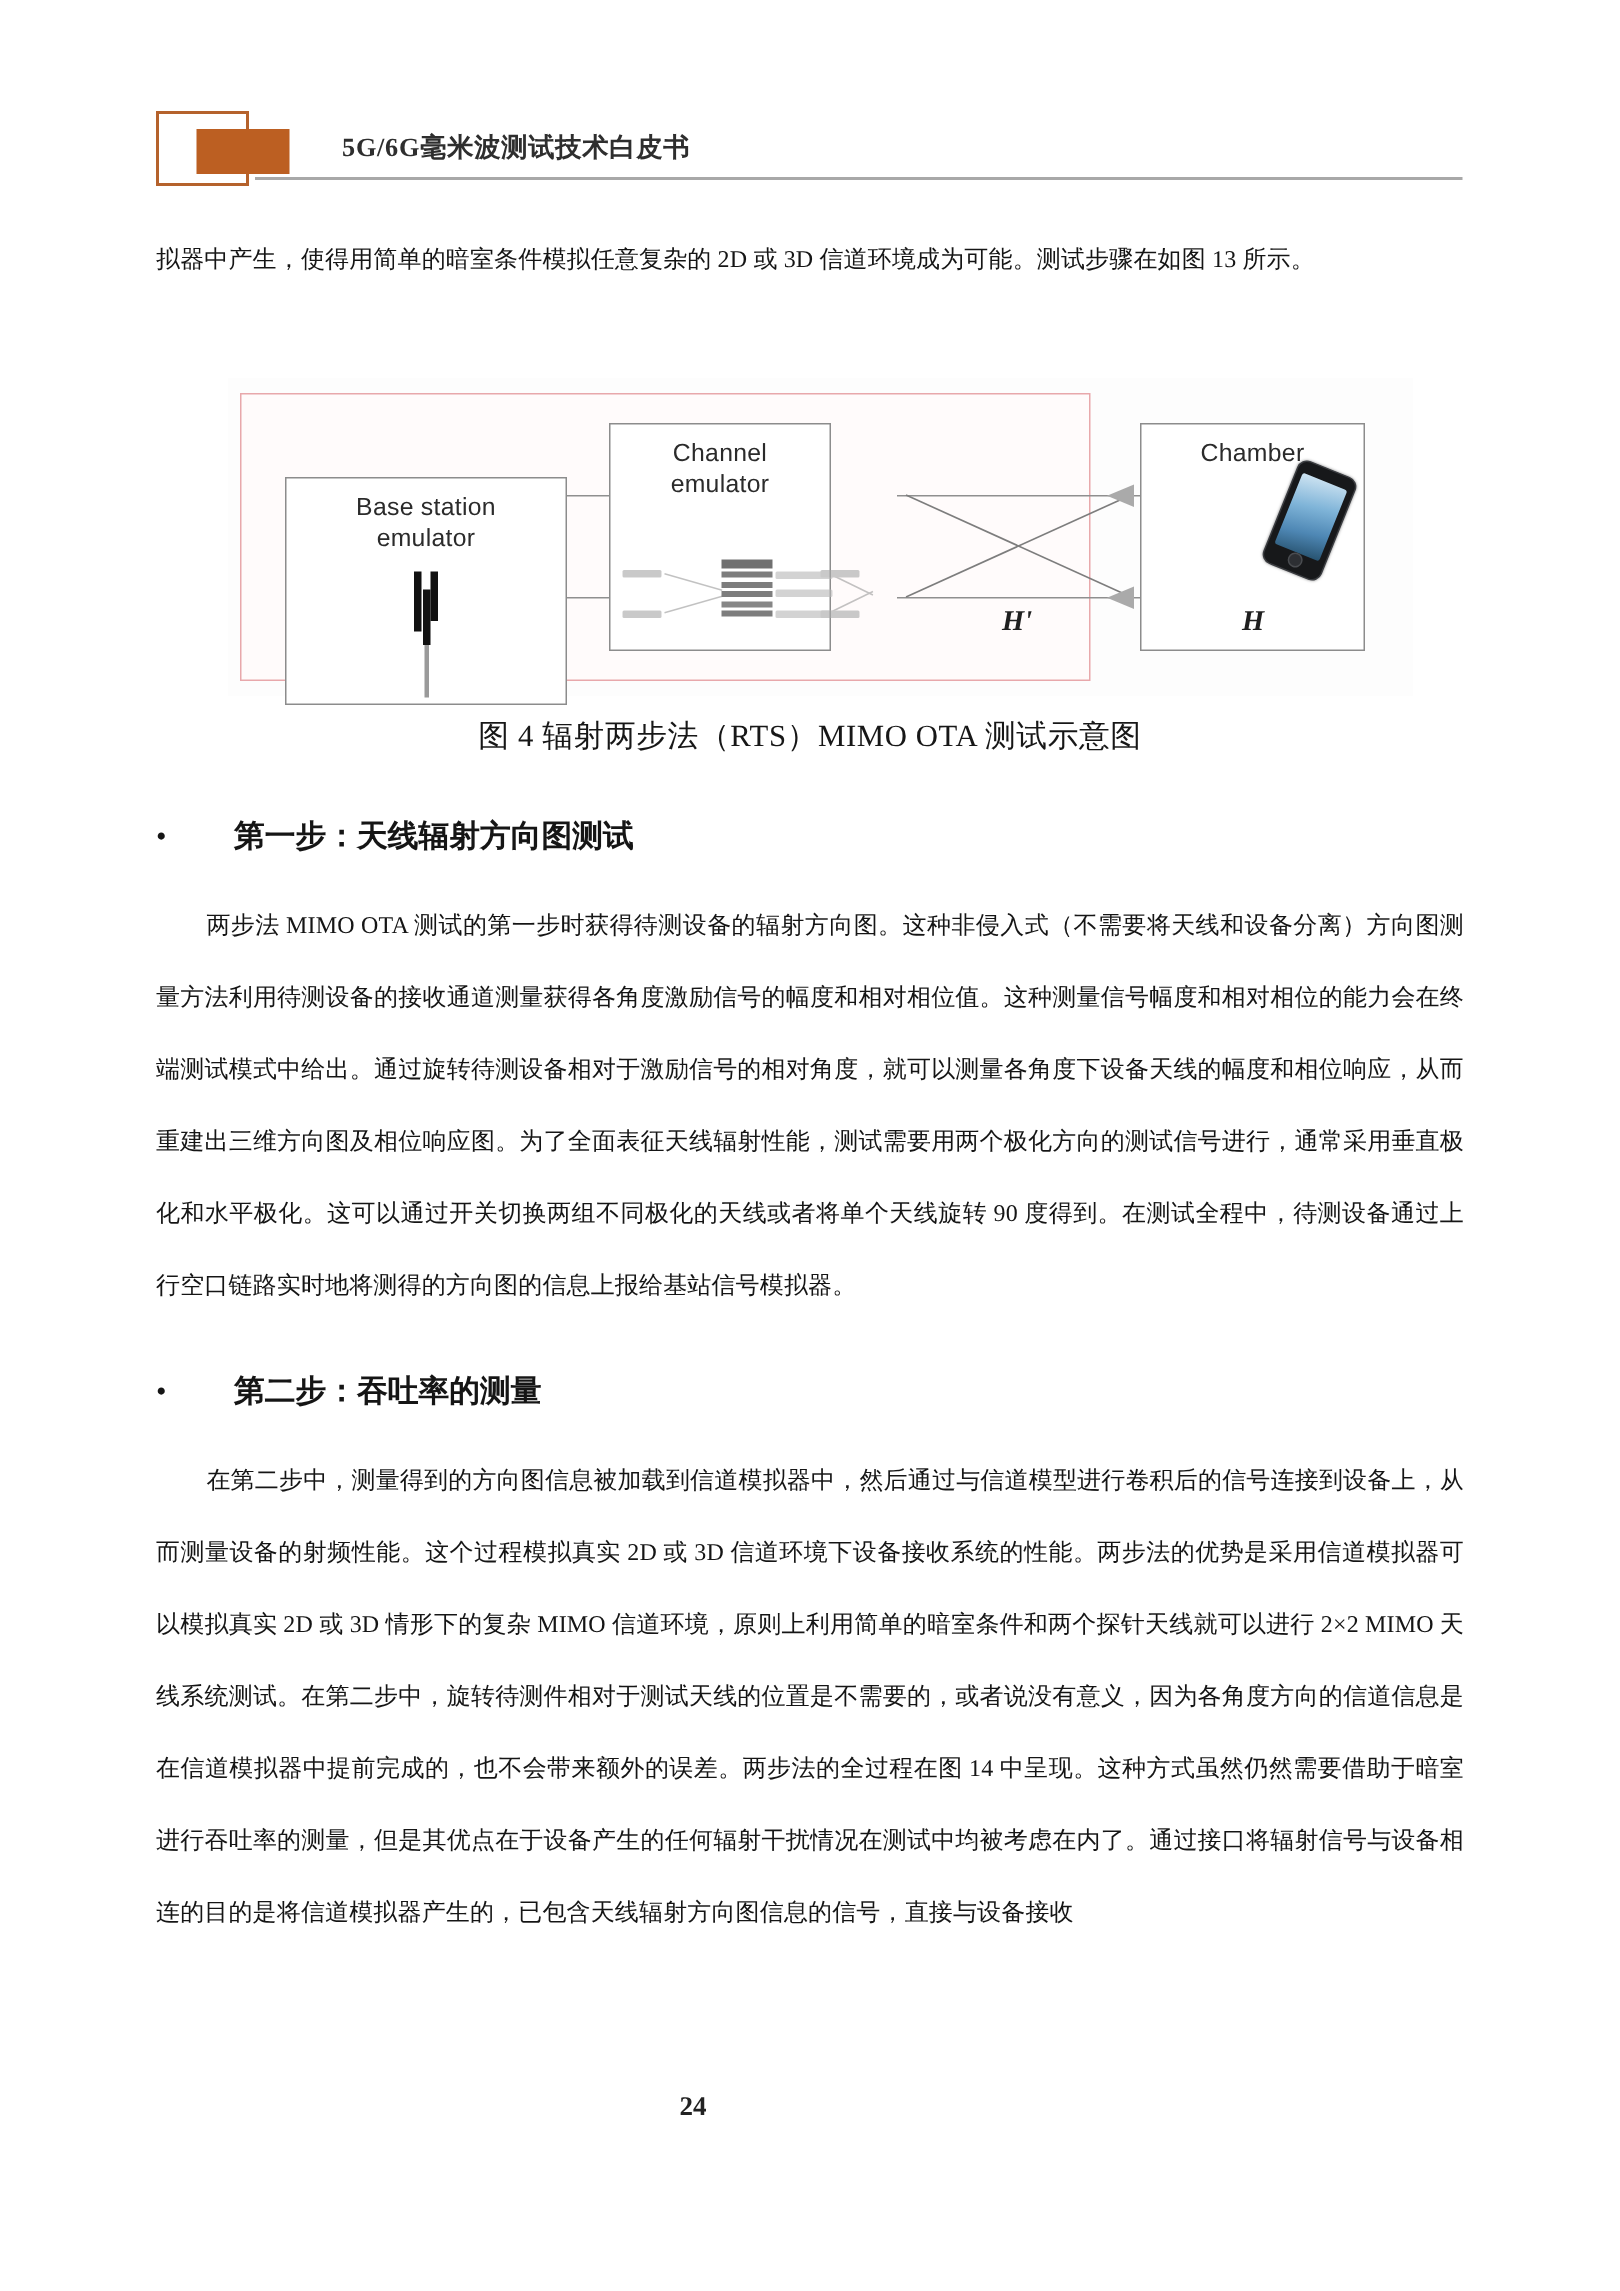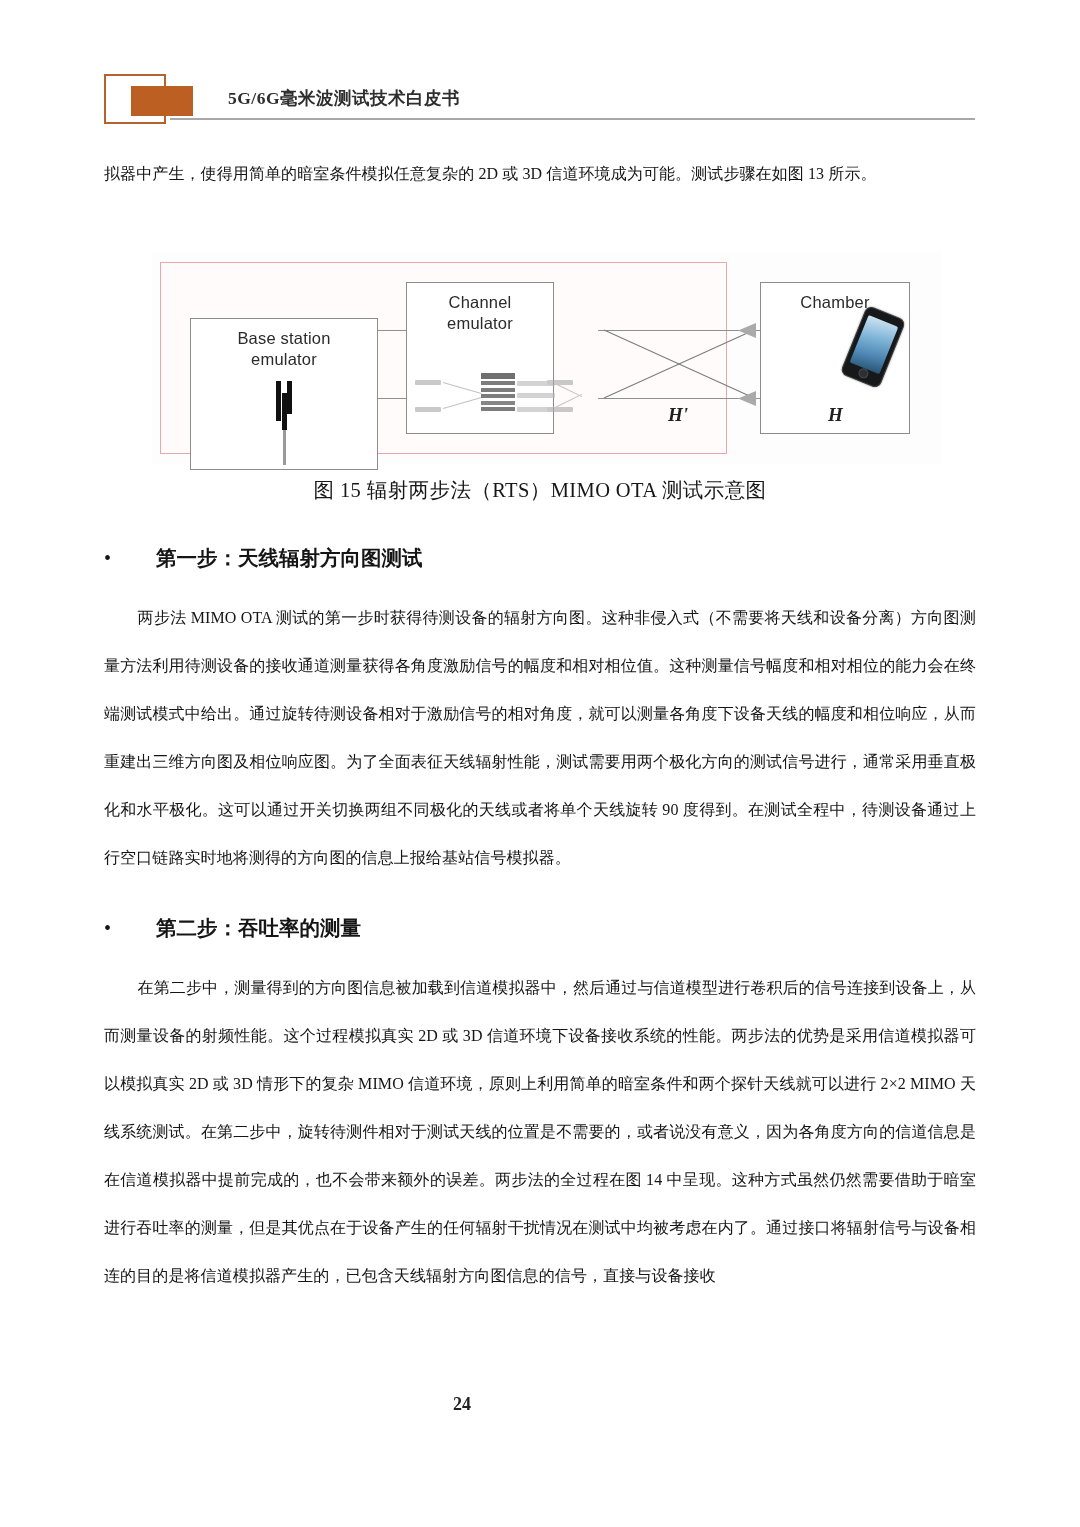--- a/index.html
+++ b/index.html
@@ -451,21 +451,21 @@
         <div class="phone-body">
           <div class="phone-screen"></div>
           <div class="phone-home"></div>
         </div>
       </div>
 
       <div class="h-label" id="h-prime-label">H'</div>
       <div class="h-label" id="h-label">H</div>
     </div>
 
-    <div class="fig-caption">图 15 辐射两步法（RTS）MIMO OTA 测试示意图</div>
+    <div class="fig-caption">图 4 辐射两步法（RTS）MIMO OTA 测试示意图</div>
   </div>
 
   <div class="content" style="top:534px;">
 
     <div class="bullet-row">
       <span class="bullet-dot">•</span>
       <span class="bullet-text">第一步：天线辐射方向图测试</span>
     </div>
 
     <div class="gap-sm"></div>

